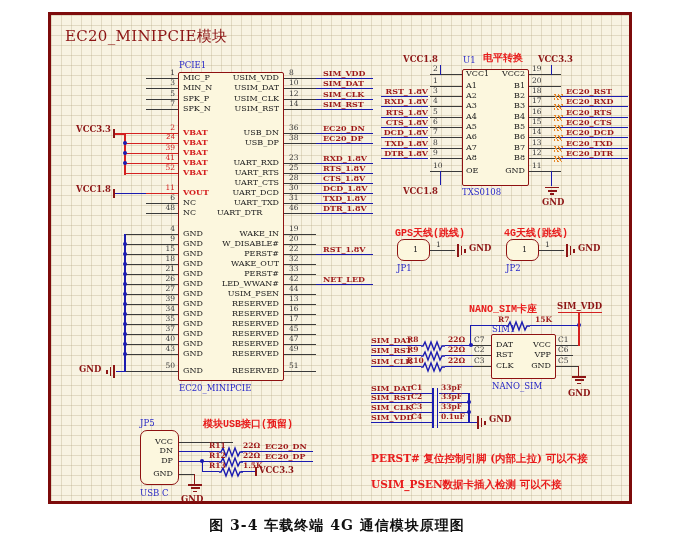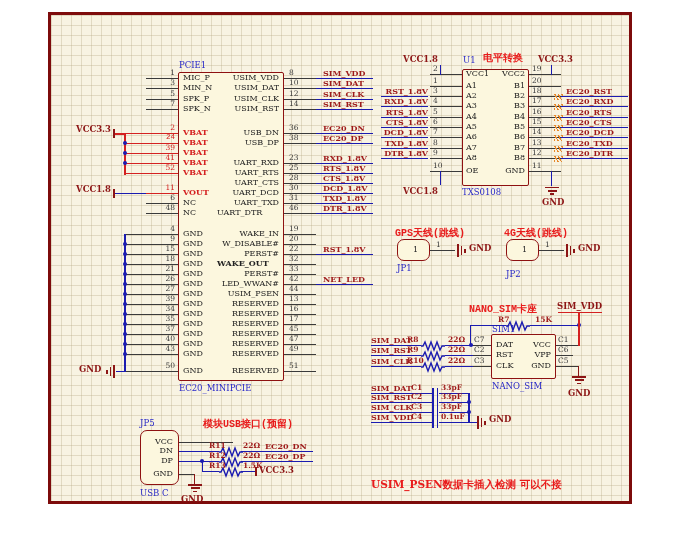--- a/index.html
+++ b/index.html
@@ -33,20 +33,21 @@
   .dot{position:absolute;width:4px;height:4px;border-radius:50%;background:#1b1bb0;margin:-2px 0 0 -2px;}
   .hatch{position:absolute;width:9px;height:6px;
          background:repeating-linear-gradient(60deg,#e8882a 0 1.2px,transparent 1.2px 3px);}
   svg.res{position:absolute;overflow:visible;}
 </style>
 </head>
 <body>
 
 <div id="page">
   <div id="sheet">
+    <div class="t title" style="left:14px;top:13px;">EC20_MINIPCIE模块</div>
 
     <div class="box" style="left:127px;top:57px;width:106px;height:309px;"></div>
     <div class="t desig" style="left:128px;top:46px;">PCIE1</div>
     <div class="t desig" style="left:128px;top:369px;">EC20_MINIPCIE</div>
     <div class="t pwr" style="left:24px;top:110px;width:36px;text-align:right;">VCC3.3</div>
     <div class="t pwr" style="left:24px;top:170px;width:36px;text-align:right;">VCC1.8</div>
     <div class="t pwr" style="left:28px;top:350px;">GND</div>
 
     <div class="box" style="left:411px;top:54px;width:67px;height:117px;"></div>
     <div class="t pwr" style="left:350px;top:40px;width:37px;text-align:right;">VCC1.8</div>
@@ -62,37 +63,38 @@
     <div class="t pname" style="left:362px;top:230px;">1</div>
     <div class="t num" style="left:385px;top:225px;">1</div>
     <div class="t pwr" style="left:418px;top:229px;">GND</div>
     <div class="t desig" style="left:346px;top:249px;">JP1</div>
 
     <div class="t heading" style="left:453px;top:213px;">4G天线(跳线)</div>
     <div class="box rbox" style="left:455px;top:224px;width:33px;height:22px;"></div>
     <div class="t pname" style="left:471px;top:230px;">1</div>
     <div class="t num" style="left:494px;top:225px;">1</div>
     <div class="t pwr" style="left:527px;top:229px;">GND</div>
-    <div class="t desig" style="left:455px;top:255px;">JP2</div>
+    <div class="t desig" style="left:455px;top:249px;">JP2</div>
 
     <div class="t heading" style="left:418px;top:289px;">NANO_SIM卡座</div>
     <div class="t pwr" style="left:506px;top:287px;">SIM_VDD</div>
     <div class="box" style="left:440px;top:319px;width:65px;height:45px;"></div>
     <div class="t desig" style="left:441px;top:310px;">SIM1</div>
     <div class="t desig" style="left:441px;top:367px;">NANO_SIM</div>
     <div class="t pwr" style="left:517px;top:374px;">GND</div>
     <div class="t pwr" style="left:438px;top:400px;">GND</div>
 
     <div class="t desig" style="left:89px;top:404px;">JP5</div>
     <div class="t heading" style="left:152px;top:404px;">模块USB接口(预留)</div>
     <div class="box rbox" style="left:89px;top:415px;width:39px;height:55px;"></div>
     <div class="t desig" style="left:89px;top:474px;">USB C</div>
     <div class="t pwr" style="left:130px;top:480px;">GND</div>
     <div class="t pwr" style="left:208px;top:451px;">VCC3.3</div>
 
+    <div class="t note" style="left:320px;top:437px;">PERST# 复位控制引脚 (内部上拉) 可以不接</div>
     <div class="t note" style="left:320px;top:463px;">USIM_PSEN数据卡插入检测 可以不接</div>
   <div class="wire k" style="left: 95px; top: 63px; width: 32px; height: 1.3px;"></div>
       <div class="t num" style="left: 96px; top: 53.4px; width: 28px; text-align: right;">1</div>
       <div class="t pname" style="left: 132px; top: 58.2px;">MIC_P</div>
       <div class="t pname" style="left: 166px; top: 58.2px; width: 62px; text-align: right;">USIM_VDD</div>
       <div class="wire k" style="left: 233px; top: 63px; width: 32px; height: 1.3px;"></div>
       <div class="t num" style="left: 238px; top: 53.4px;">8</div>
       <div class="wire " style="left: 265px; top: 63px; width: 7px; height: 1.4px;"></div>
       <div class="t net" style="left: 272px; top: 54.2px; width: 50px;">SIM_VDD</div>
       <div class="wire k" style="left: 95px; top: 73px; width: 32px; height: 1.3px;"></div>
@@ -199,21 +201,21 @@
       <div class="t num" style="left: 96px; top: 229.4px; width: 28px; text-align: right;">15</div>
       <div class="t pname" style="left: 132px; top: 234.2px;">GND</div>
       <div class="t pname" style="left: 166px; top: 234.2px; width: 62px; text-align: right;">PERST#</div>
       <div class="wire k" style="left: 233px; top: 239px; width: 32px; height: 1.3px;"></div>
       <div class="t num" style="left: 238px; top: 229.4px;">22</div>
       <div class="wire " style="left: 265px; top: 239px; width: 7px; height: 1.4px;"></div>
       <div class="t net" style="left: 272px; top: 230.2px; width: 50px;">RST_1.8V</div>
       <div class="wire k" style="left: 73px; top: 249px; width: 54px; height: 1.3px;"></div>
       <div class="t num" style="left: 96px; top: 239.4px; width: 28px; text-align: right;">18</div>
       <div class="t pname" style="left: 132px; top: 244.2px;">GND</div>
-      <div class="t pname" style="left: 166px; top: 244.2px; width: 62px; text-align: left; font-weight: bold;">WAKE_OUT</div>
+      <div class="t pname" style="left: 166px; top: 244.2px; width: 62px; text-align: right;">WAKE_OUT</div>
       <div class="wire k" style="left: 233px; top: 249px; width: 32px; height: 1.3px;"></div>
       <div class="t num" style="left: 238px; top: 239.4px;">32</div>
       <div class="wire k" style="left: 73px; top: 259px; width: 54px; height: 1.3px;"></div>
       <div class="t num" style="left: 96px; top: 249.4px; width: 28px; text-align: right;">21</div>
       <div class="t pname" style="left: 132px; top: 254.2px;">GND</div>
       <div class="t pname" style="left: 166px; top: 254.2px; width: 62px; text-align: right;">PERST#</div>
       <div class="wire k" style="left: 233px; top: 259px; width: 32px; height: 1.3px;"></div>
       <div class="t num" style="left: 238px; top: 249.4px;">33</div>
       <div class="wire k" style="left: 73px; top: 269px; width: 54px; height: 1.3px;"></div>
       <div class="t num" style="left: 96px; top: 259.4px; width: 28px; text-align: right;">26</div>
@@ -522,13 +524,14 @@
       <div class="wire " style="left: 151px; top: 446px; width: 1.4px; height: 10px;"></div>
       <div class="wire " style="left: 151px; top: 456px; width: 17px; height: 1.4px;"></div>
       <svg class="res" width="24" height="10" style="left: 168px; top: 451.7px;">
         <polyline points="0,5 2,5 4,1 7,9 10,1 13,9 16,1 19,9 21,5 24,5" fill="none" stroke="#1b1bb0" stroke-width="1.4"></polyline>
       </svg>
       <div class="t refval" style="left: 158px; top: 446.4px;">R13</div>
       <div class="t refval" style="left: 192px; top: 446.4px;">1.5K</div>
       <div class="wire " style="left: 190px; top: 456px; width: 14px; height: 1.4px;"></div>
       <div class="wire m" style="left: 204px; top: 452px; width: 1.6px; height: 8.6px;"></div>
     </div>
+  <div class="caption">图 3-4 车载终端 4G 通信模块原理图</div>
 </div>
 
 </body></html>

